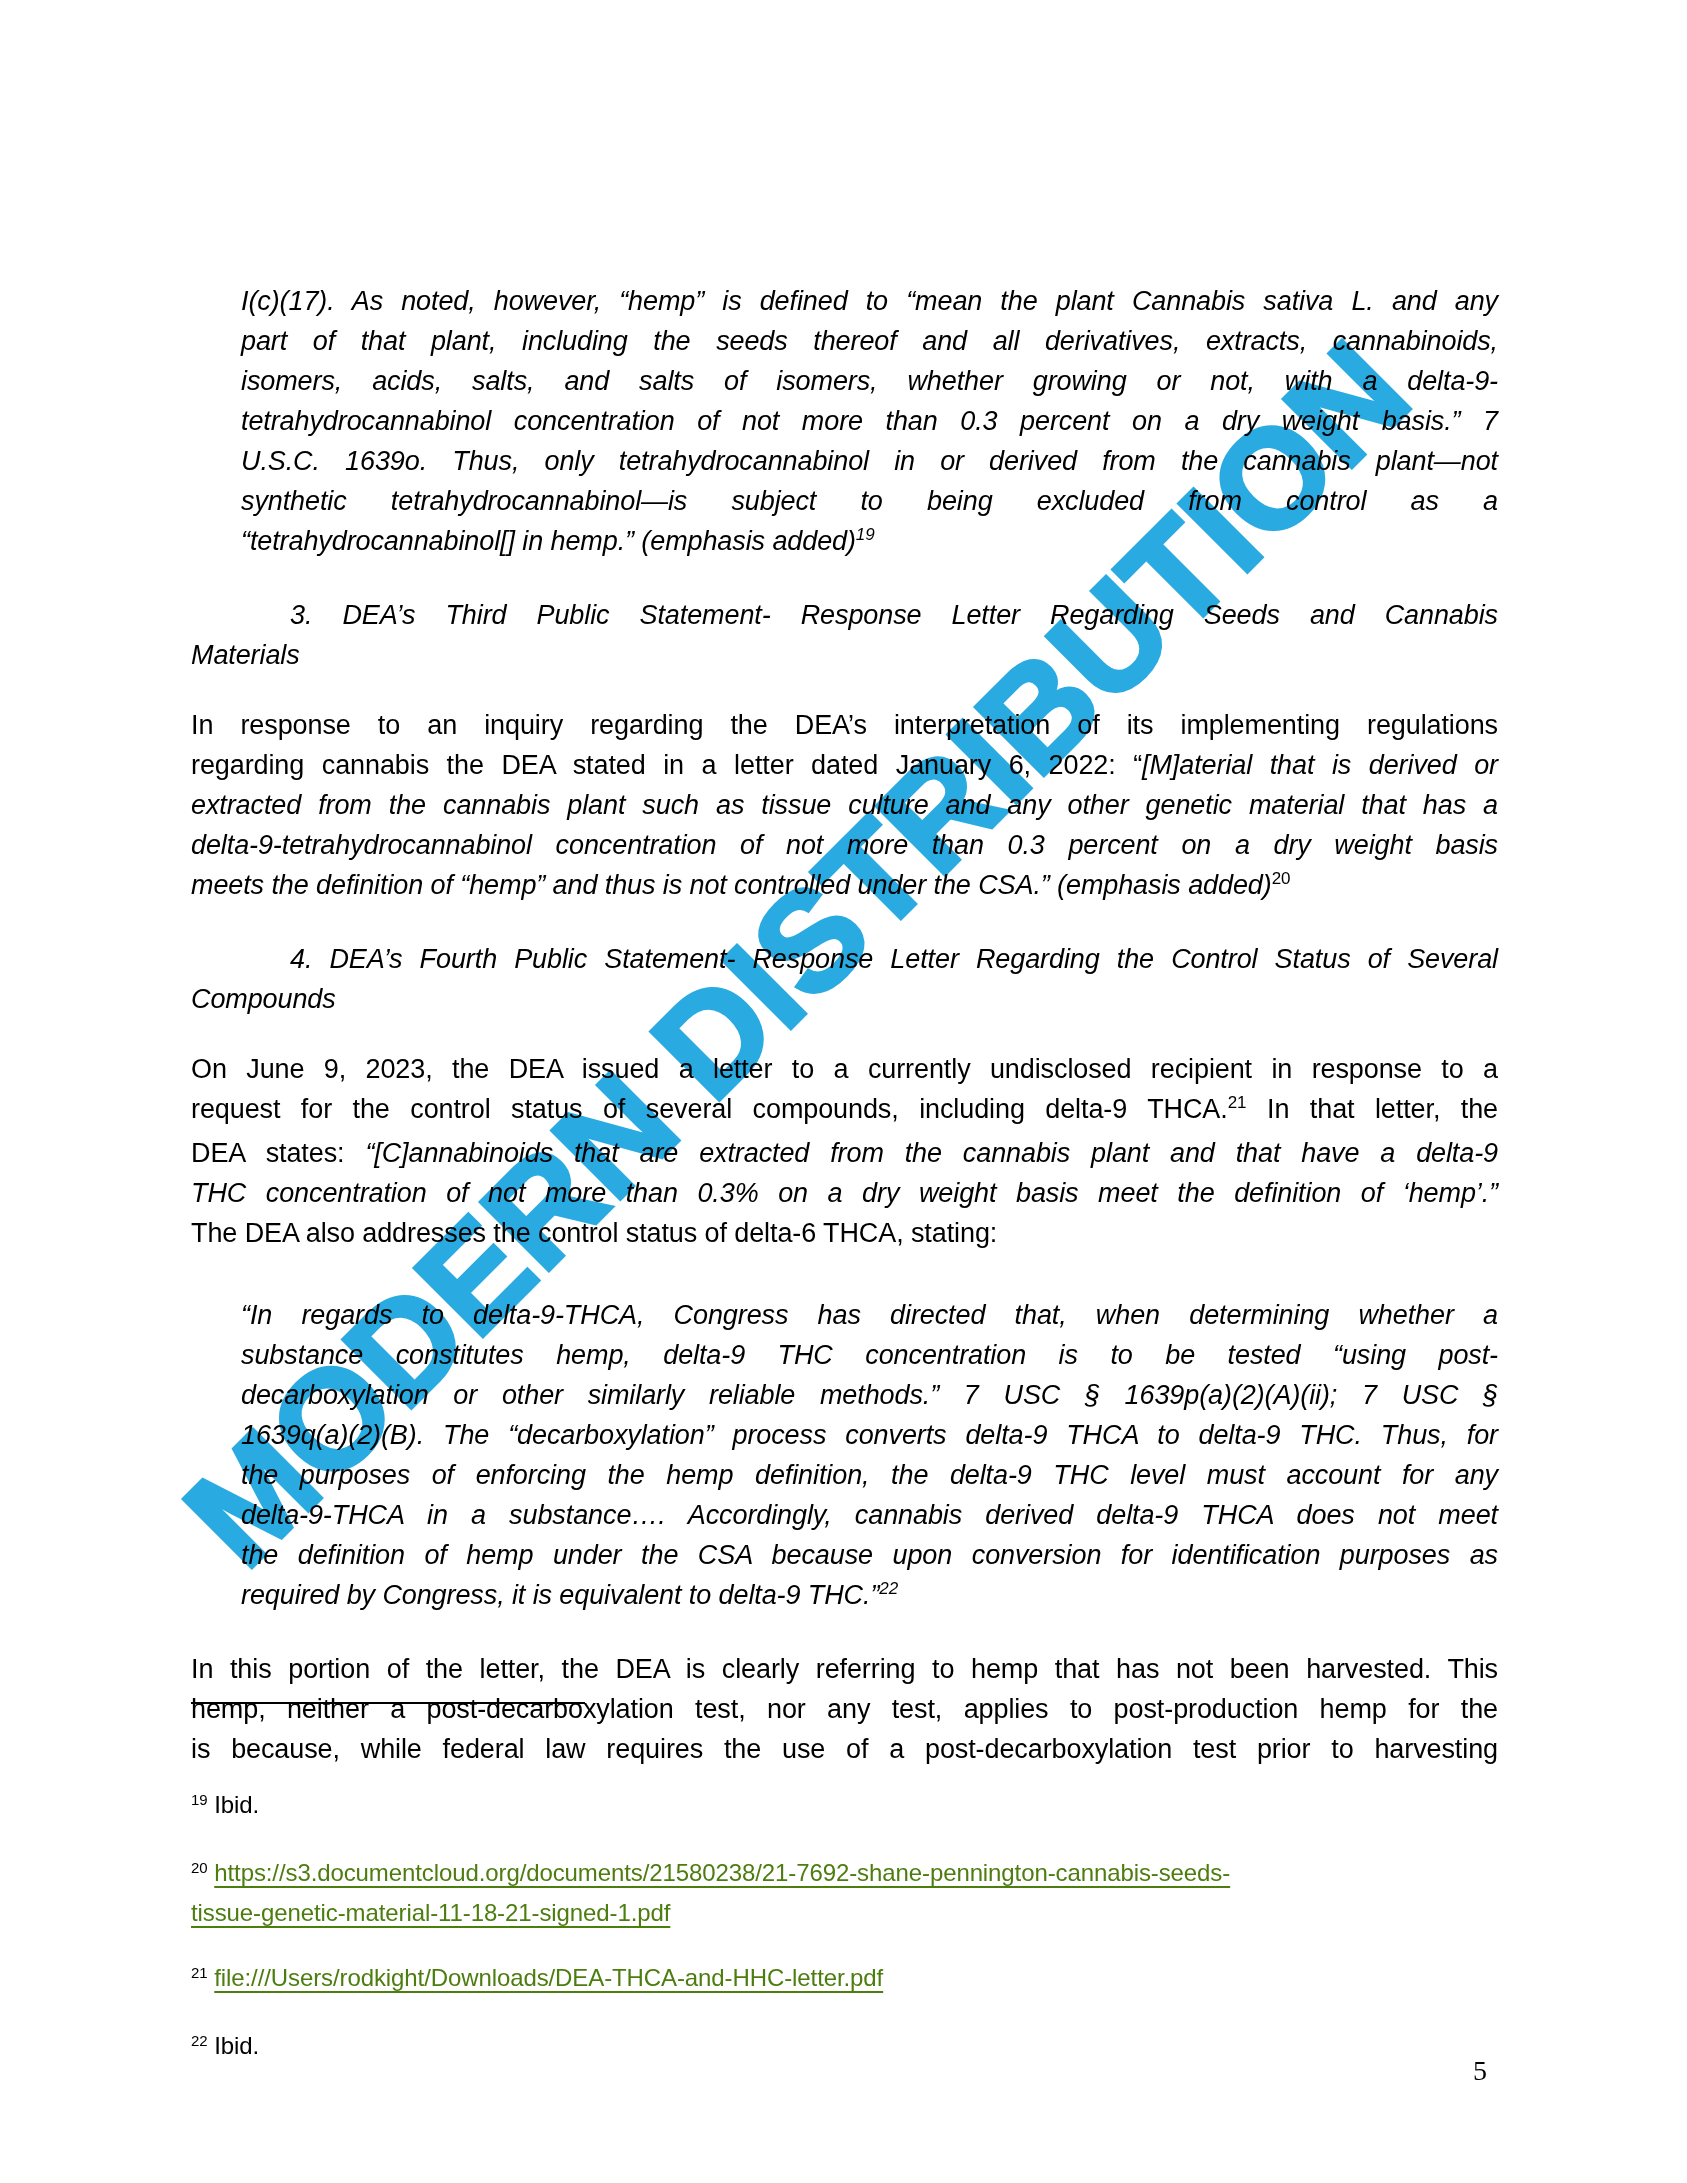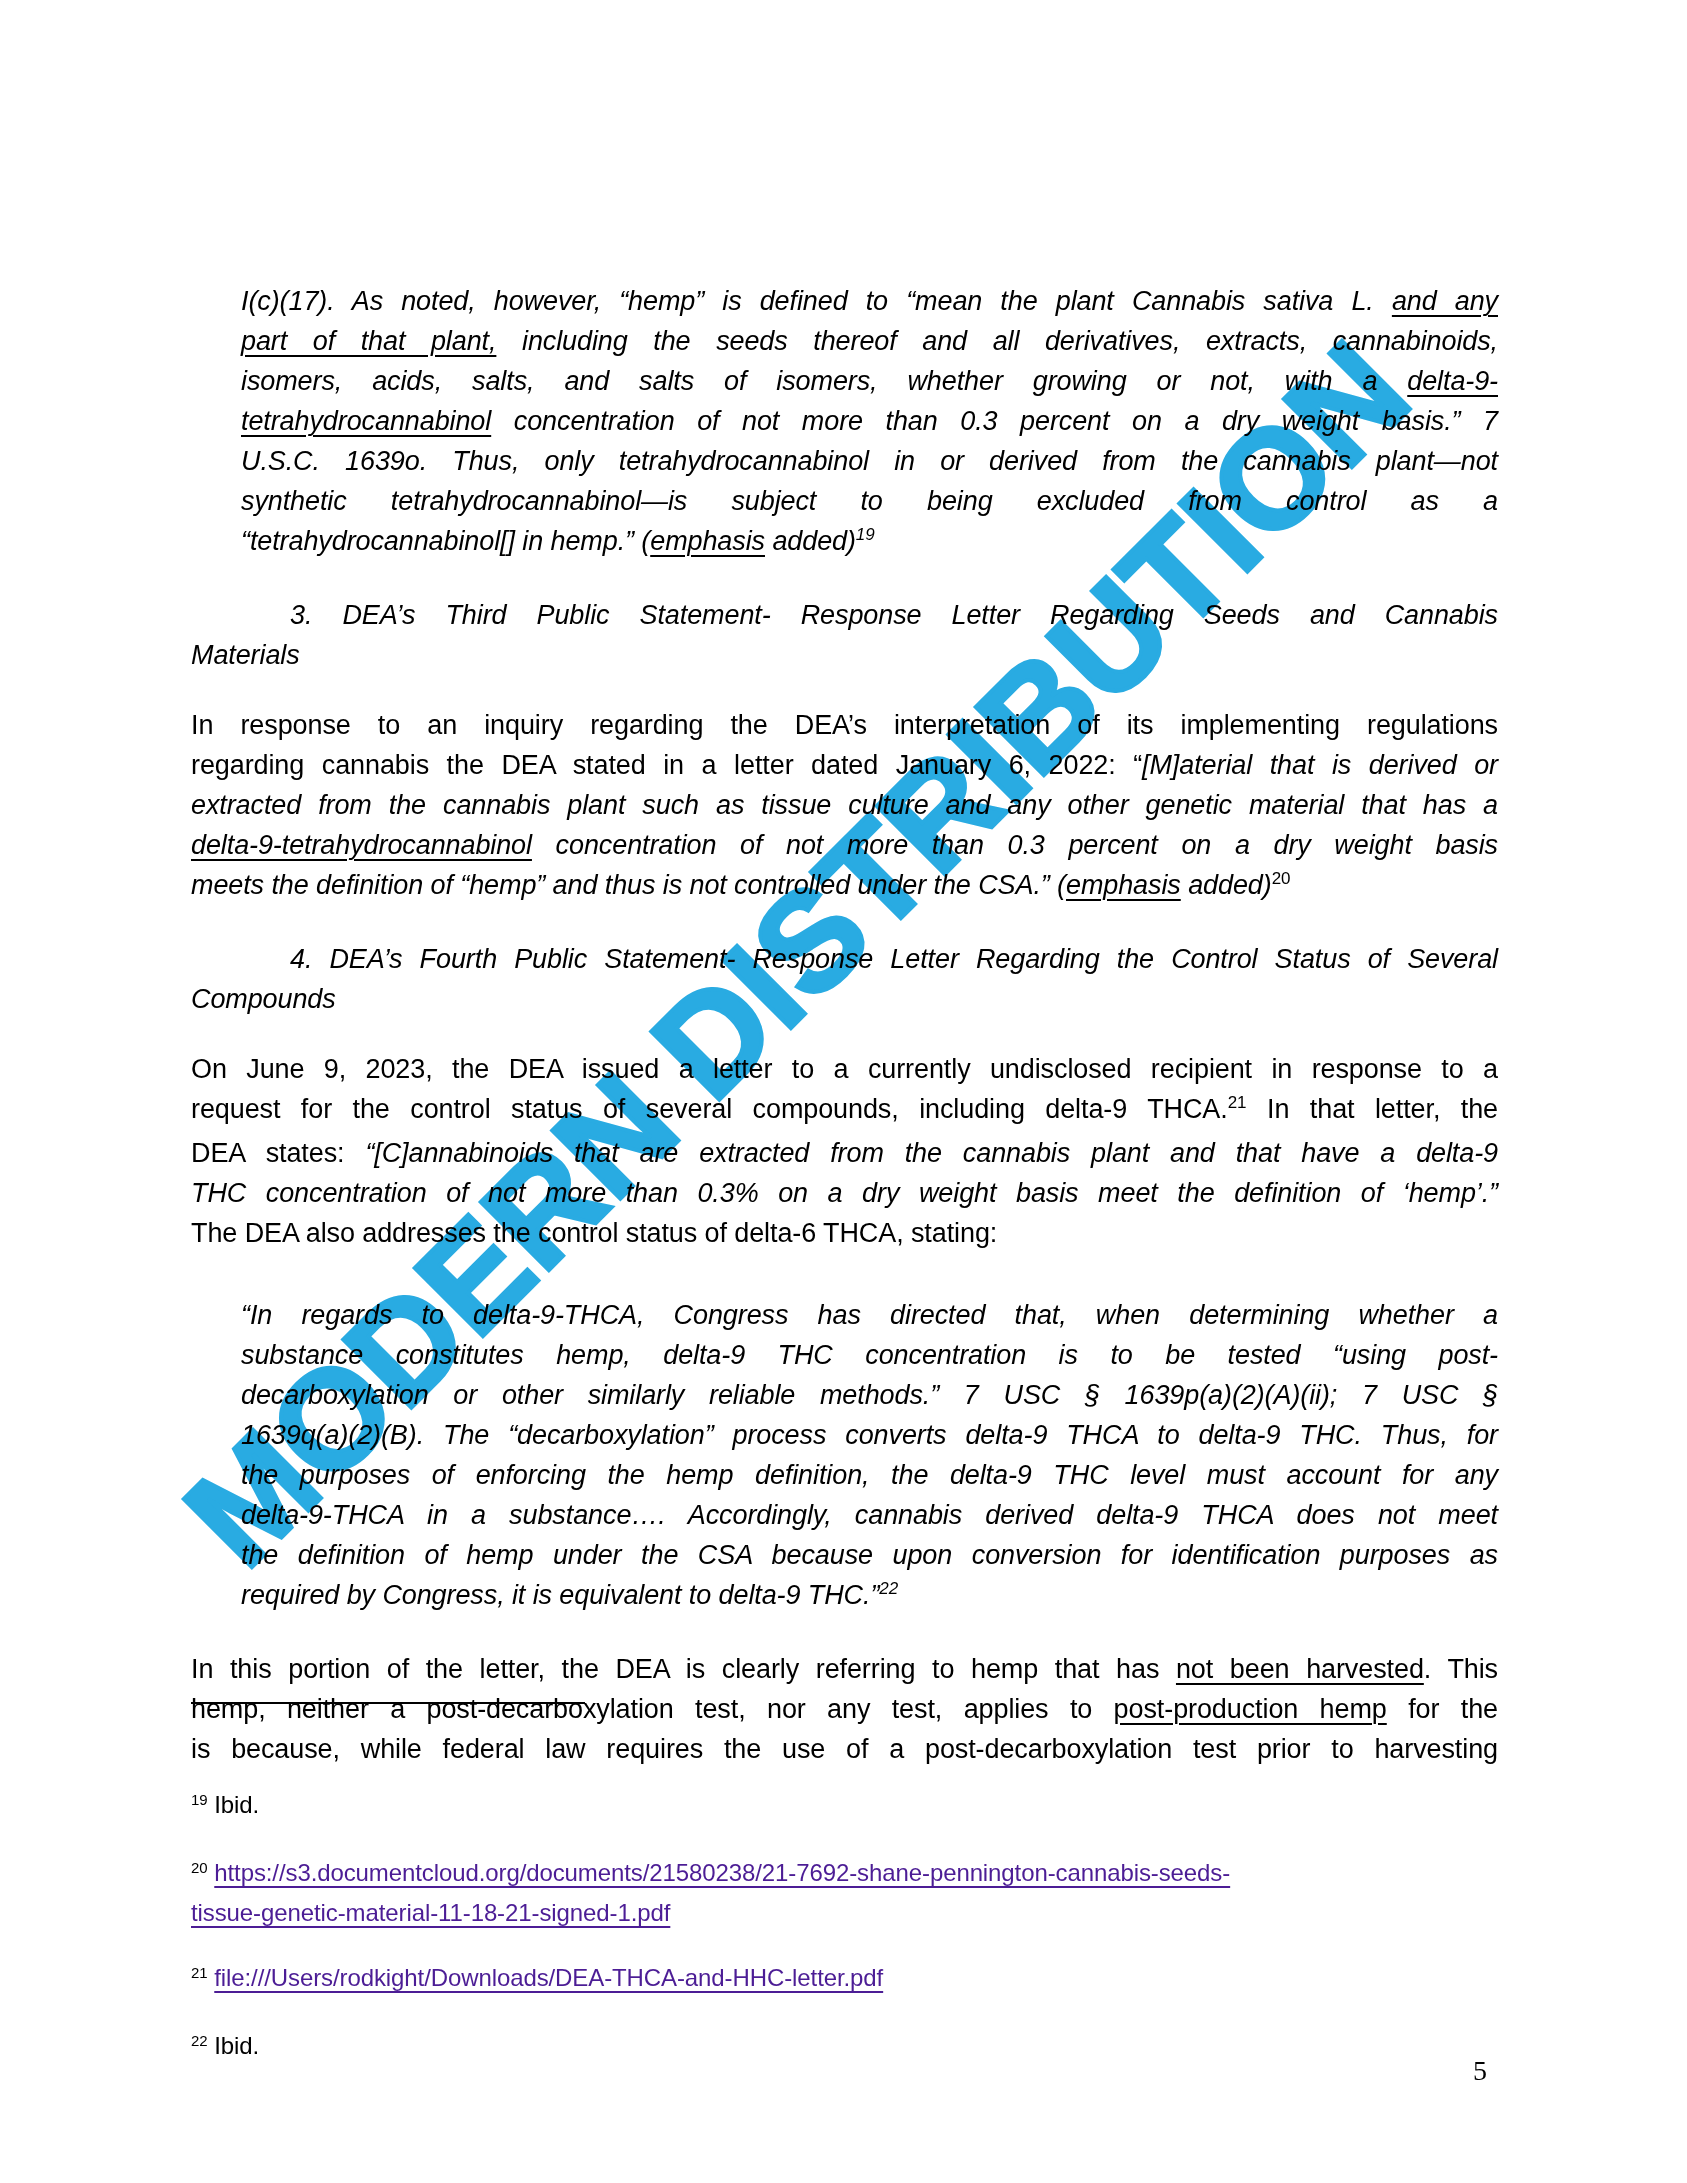--- a/index.html
+++ b/index.html
@@ -37,21 +37,21 @@
   }
   .blk{margin-top:30px;}
   .blk:first-child{margin-top:0;}
   .blk.bq{margin-left:50px;}
   .blk.bq,.blk.h{font-style:italic;}
   .blk.bq2{margin-top:42px;}
   .ln{text-align:justify;text-align-last:justify;}
   .ln.last{text-align:center;text-align-last:left;}
   .ln.fi{text-indent:99px;}
   .ri{font-style:italic;}
-  .ru{text-decoration:underline;text-decoration-thickness:2px;text-underline-offset:4.6px;}
+  .ru{text-decoration-thickness:2px;text-underline-offset:4.6px;}
   .sup{font-size:17px;position:relative;top:-10px;letter-spacing:0;}
   
   .fnsep{
     position:absolute;
     left:191px;top:1702px;
     width:394px;height:0;
     border-top:2px solid #000;
     z-index:1;
   }
   .fns{
@@ -60,21 +60,21 @@
     width:1307px;
     font-size:24px;
     line-height:37px;
     letter-spacing:-0.1px;
     z-index:1;
   }
   .fn{margin-top:28px;}
   .fn:first-child{margin-top:0;}
   .fn .sup{font-size:15px;top:-8px;}
   .fn .ln{text-align:left;text-align-last:left;}
-  .link{text-decoration:underline;text-decoration-thickness:2px;text-underline-offset:4.6px;color:#4c1d95;cursor:pointer;}
+  .link{text-decoration:underline;text-decoration-thickness:2px;text-underline-offset:4.6px;color:#4d7c0f;cursor:pointer;}
   
   .pagenum{
     position:absolute;
     right:200px;top:2055px;
     font-family:"Liberation Serif","DejaVu Serif",serif;
     font-size:28px;
     z-index:1;
   }
 </style>
 </head>

